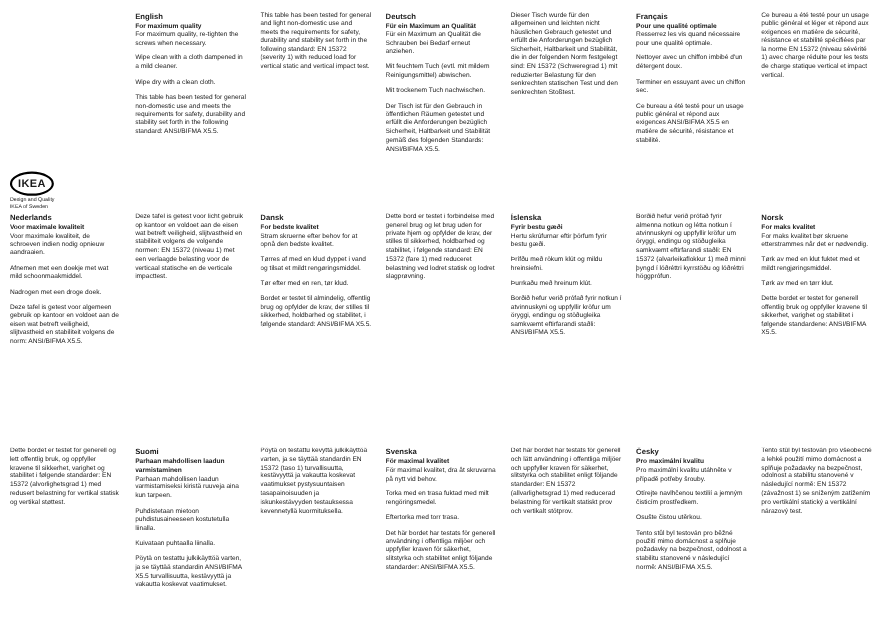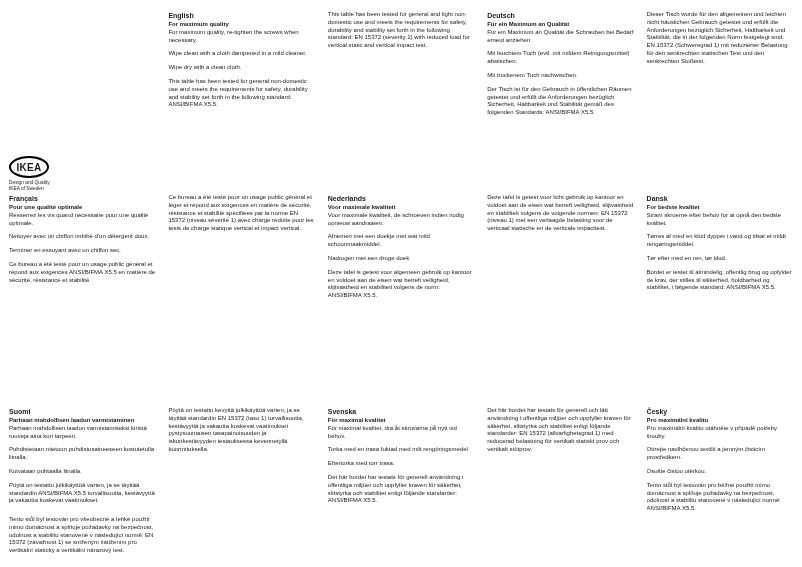--- a/index.html
+++ b/index.html
@@ -5,21 +5,21 @@
   * { margin: 0; padding: 0; box-sizing: border-box; }
   html, body {
     width: 802px; height: 567px;
     background: #ffffff;
     font-family: "Liberation Sans", sans-serif;
     color: #1a1a1a;
     overflow: hidden;
   }
   #grid {
     display: grid;
-    grid-template-columns: repeat(5, 1fr);
+    grid-template-columns: repeat(7, 1fr);
     grid-template-rows: 183px 213px 1fr;
     column-gap: 13px;
     width: 802px;
     height: 567px;
     padding: 11px 9px 6px 9px;
   }
   .cell {
     font-size: 6px;
     line-height: 1.3;
     overflow: hidden;

